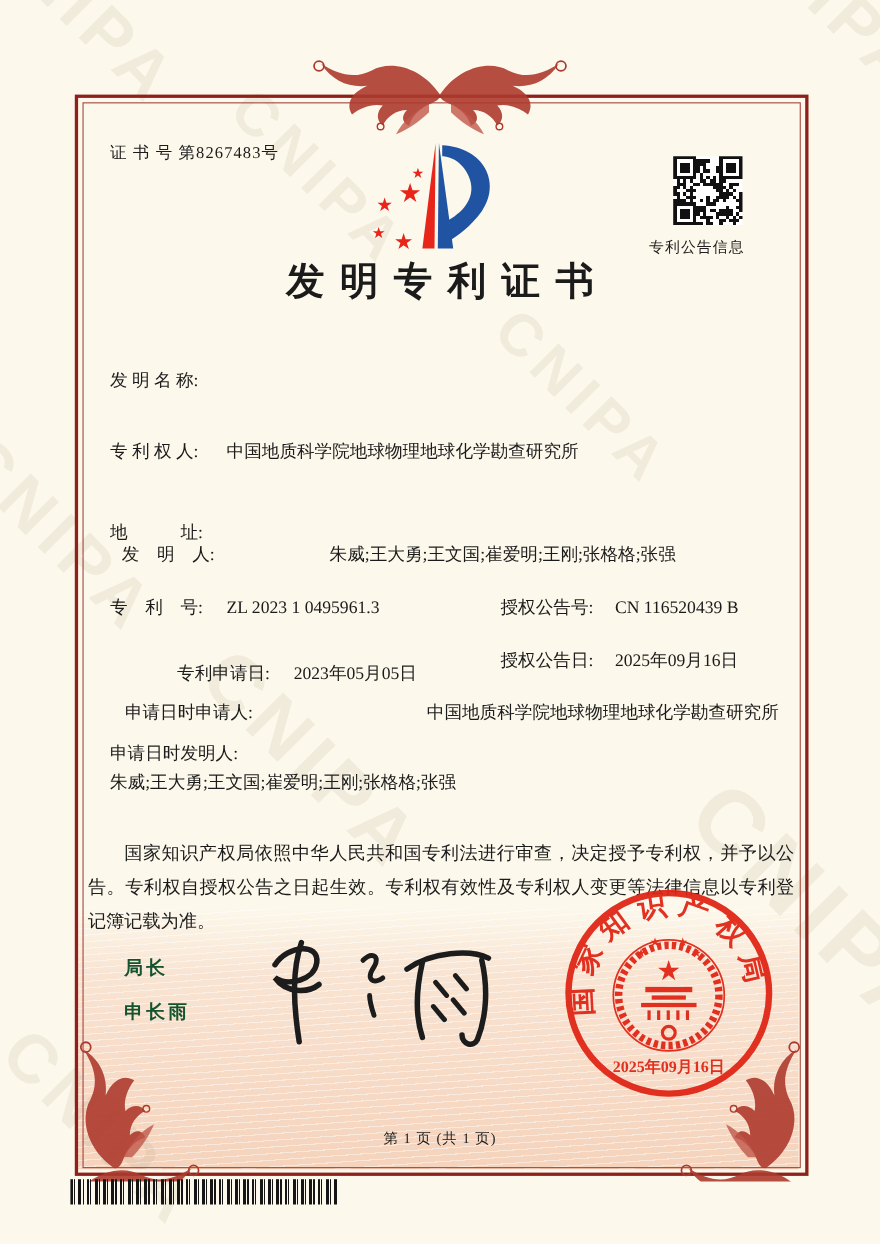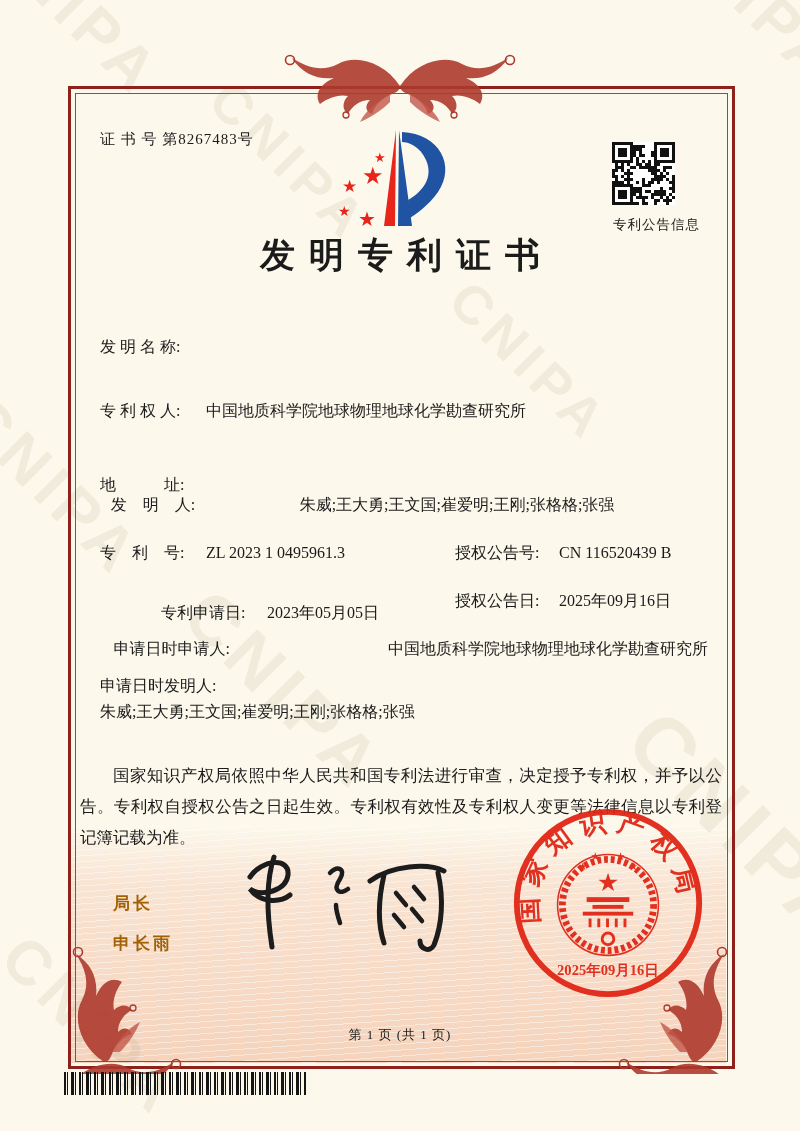--- a/index.html
+++ b/index.html
@@ -18,30 +18,30 @@
       border:1px solid #a4453c;}
   
   .peach{position:absolute;left:71px;top:826px;width:655px;height:237px;z-index:0;
       background:
         repeating-linear-gradient(176deg, rgba(255,255,255,.45) 0 1px, rgba(255,255,255,0) 1px 6px),
         linear-gradient(180deg, rgba(247,216,197,0) 0%, rgba(246,211,190,.55) 25%, #f5d3bc 100%);}
   
   .certno{left:100px;top:130px;font-size:15px;letter-spacing:1px;}
   .title{left:0;top:232px;width:800px;text-align:center;font-size:35px;font-weight:700;
          letter-spacing:14px;text-indent:14px;}
-  .qrlabel{left:590px;top:216px;width:110px;text-align:right;font-size:13.5px;letter-spacing:1px;color:#222;}
+  .qrlabel{left:590px;top:216px;width:110px;text-align:left;font-size:13.5px;letter-spacing:1px;color:#222;}
   .row{position:absolute;left:100px;width:608px;display:flex;font-size:16px;line-height:26px;z-index:3;}
   .row .lbl{flex:none;width:106px;}
   .row .lblw{flex:none;width:130px;}
   .row .val{flex:1;}
   .col2{position:absolute;display:flex;font-size:16px;line-height:26px;z-index:3;}
   .statement{position:absolute;left:80px;top:760px;width:642px;font-size:16.5px;line-height:31px;
       text-align:justify;text-indent:2em;z-index:3;}
-  .signer{position:absolute;left:113px;top:884px;font:700 17px "Liberation Sans",sans-serif;
-      color:#a16207;letter-spacing:3px;line-height:40px;z-index:4;}
+  .signer{position:absolute;left:113px;top:860px;font:700 17px "Liberation Sans",sans-serif;
+      color:#14532d;letter-spacing:3px;line-height:40px;z-index:4;}
   .pagenum{position:absolute;left:0;top:1026px;width:800px;text-align:center;font-size:13px;
       letter-spacing:1px;z-index:3;}
   .barcode{position:absolute;left:64px;top:1072px;width:243px;height:23px;z-index:4;
       background:
        repeating-linear-gradient(90deg,#151515 0 2px,transparent 2px 3px,
          #151515 3px 4px,transparent 4px 7px,#151515 7px 10px,transparent 10px 11px,
          #151515 11px 12px,transparent 12px 15px);}
   svg{display:block;}
   .orn{position:absolute;z-index:4;pointer-events:none;}
 </style>

